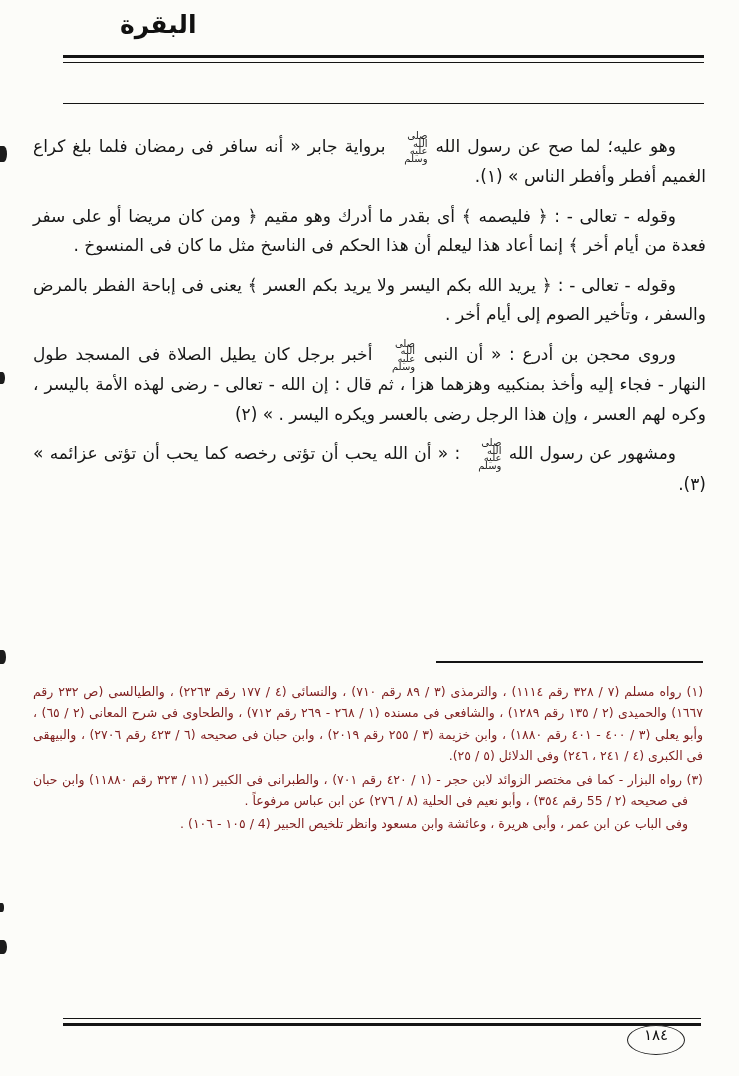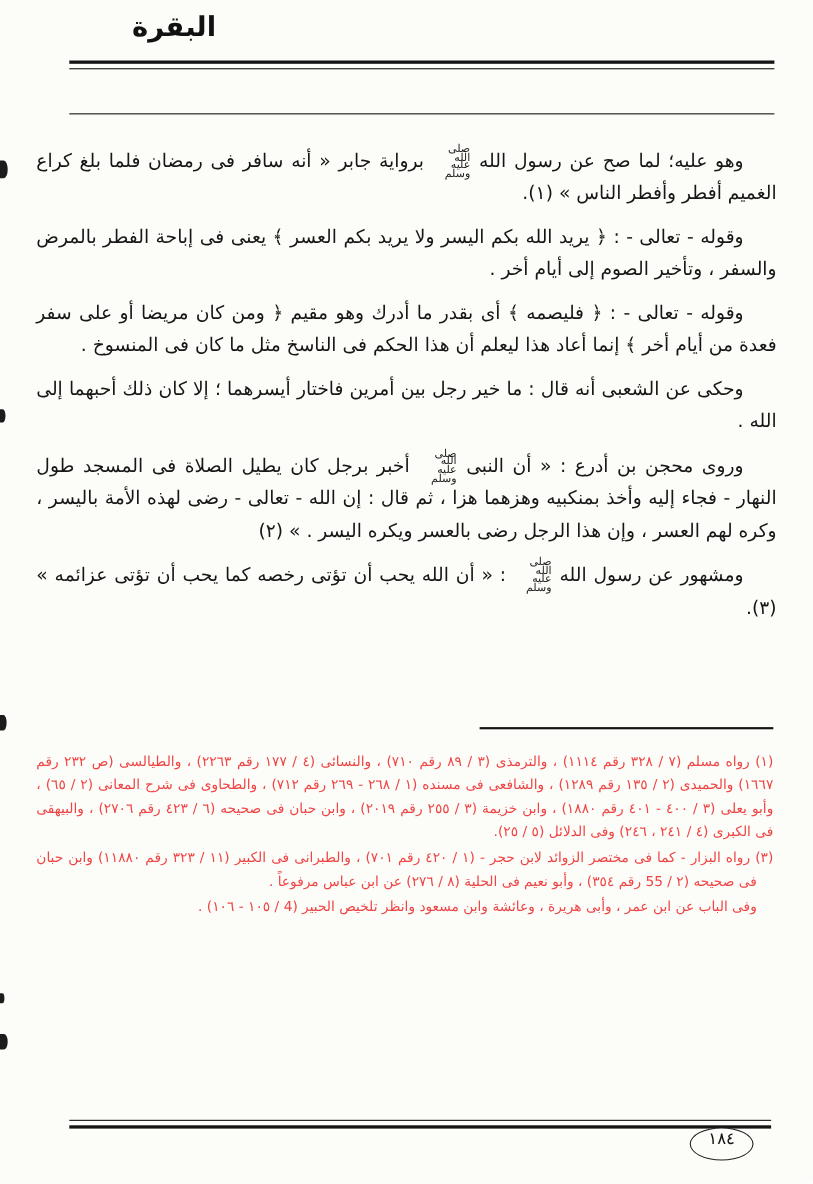--- a/index.html
+++ b/index.html
@@ -56,21 +56,21 @@
   }
 
   .fn-sep { position:absolute; top:661px; right:36px; width:267px; height:1.6px; background:#141414; }
 
   .footnotes {
     position:absolute;
     top:681px; right:36px; left:33px;
     font-size:12.5px;
     line-height:21.4px;
     text-align:justify;
-    color:#ef4444;
+    color:#7f1d1d;
   }
   .footnotes p { margin-bottom:2px; }
   .fn-hang { padding-right:15px; text-indent:-15px; }
   .fn-ind  { padding-right:15px; }
 
   .page-number-oval {
     position:absolute;
     top:1025px; left:627px;
     width:58px; height:30px;
     border:1.5px solid #222;
@@ -93,23 +93,22 @@
 
 <div class="page">
 
   <div class="header-title">البقرة</div>
   <div class="rule rule-top-thick"></div>
   <div class="rule rule-top-thin"></div>
   <div class="rule rule-mid"></div>
 
   <div class="body-text">
     <p><span>وهو عليه؛ لما صح عن رسول الله </span><span class="pbuh">صلى الله عليه وسلم</span><span> برواية جابر « أنه سافر فى رمضان فلما بلغ كراع الغميم أفطر وأفطر الناس » (١).</span></p>
+    <p>وقوله - تعالى - : ﴿ فليصمه ﴾ أى بقدر ما أدرك وهو مقيم ﴿ ومن كان مريضا أو على سفر فعدة من أيام أخر ﴾ إنما أعاد هذا ليعلم أن هذا الحكم فى الناسخ مثل ما كان فى المنسوخ .</p>
     <p>وقوله - تعالى - : ﴿ يريد الله بكم اليسر ولا يريد بكم العسر ﴾ يعنى فى إباحة الفطر بالمرض والسفر ، وتأخير الصوم إلى أيام أخر .</p>
-    <p>وقوله - تعالى - : ﴿ فليصمه ﴾ أى بقدر ما أدرك وهو مقيم ﴿ ومن كان مريضا أو على سفر فعدة من أيام أخر ﴾ إنما أعاد هذا ليعلم أن هذا الحكم فى الناسخ مثل ما كان فى المنسوخ .</p>
-    <p>وحكى عن الشعبى أنه قال : ما خير رجل بين أمرين فاختار أيسرهما ؛ إلا كان ذلك أحبهما إلى الله .</p>
     <p><span>وروى محجن بن أدرع : « أن النبى </span><span class="pbuh">صلى الله عليه وسلم</span><span> أخبر برجل كان يطيل الصلاة فى المسجد طول النهار - فجاء إليه وأخذ بمنكبيه وهزهما هزا ، ثم قال : إن الله - تعالى - رضى لهذه الأمة باليسر ، وكره لهم العسر ، وإن هذا الرجل رضى بالعسر ويكره اليسر . » (٢)</span></p>
     <p><span>ومشهور عن رسول الله </span><span class="pbuh">صلى الله عليه وسلم</span><span> : « أن الله يحب أن تؤتى رخصه كما يحب أن تؤتى عزائمه » (٣).</span></p>
   </div>
 
   <div class="fn-sep"></div>
 
   <div class="footnotes">
     <p>(١) رواه مسلم (٧ / ٣٢٨ رقم ١١١٤) ، والترمذى (٣ / ٨٩ رقم ٧١٠) ، والنسائى (٤ / ١٧٧ رقم ٢٢٦٣) ، والطيالسى (ص ٢٣٢ رقم ١٦٦٧) والحميدى (٢ / ١٣٥ رقم ١٢٨٩) ، والشافعى فى مسنده (١ / ٢٦٨ - ٢٦٩ رقم ٧١٢) ، والطحاوى فى شرح المعانى (٢ / ٦٥) ، وأبو يعلى (٣ / ٤٠٠ - ٤٠١ رقم ١٨٨٠) ، وابن خزيمة (٣ / ٢٥٥ رقم ٢٠١٩) ، وابن حبان فى صحيحه (٦ / ٤٢٣ رقم ٢٧٠٦) ، والبيهقى فى الكبرى (٤ / ٢٤١ ، ٢٤٦) وفى الدلائل (٥ / ٢٥).</p>
     <p class="fn-hang">(٣) رواه البزار - كما فى مختصر الزوائد لابن حجر - (١ / ٤٢٠ رقم ٧٠١) ، والطبرانى فى الكبير (١١ / ٣٢٣ رقم ١١٨٨٠) وابن حبان فى صحيحه (٢ / 55 رقم ٣٥٤) ، وأبو نعيم فى الحلية (٨ / ٢٧٦) عن ابن عباس مرفوعاً .</p>
     <p class="fn-ind">وفى الباب عن ابن عمر ، وأبى هريرة ، وعائشة وابن مسعود وانظر تلخيص الحبير (4 / ١٠٥ - ١٠٦) .</p>

